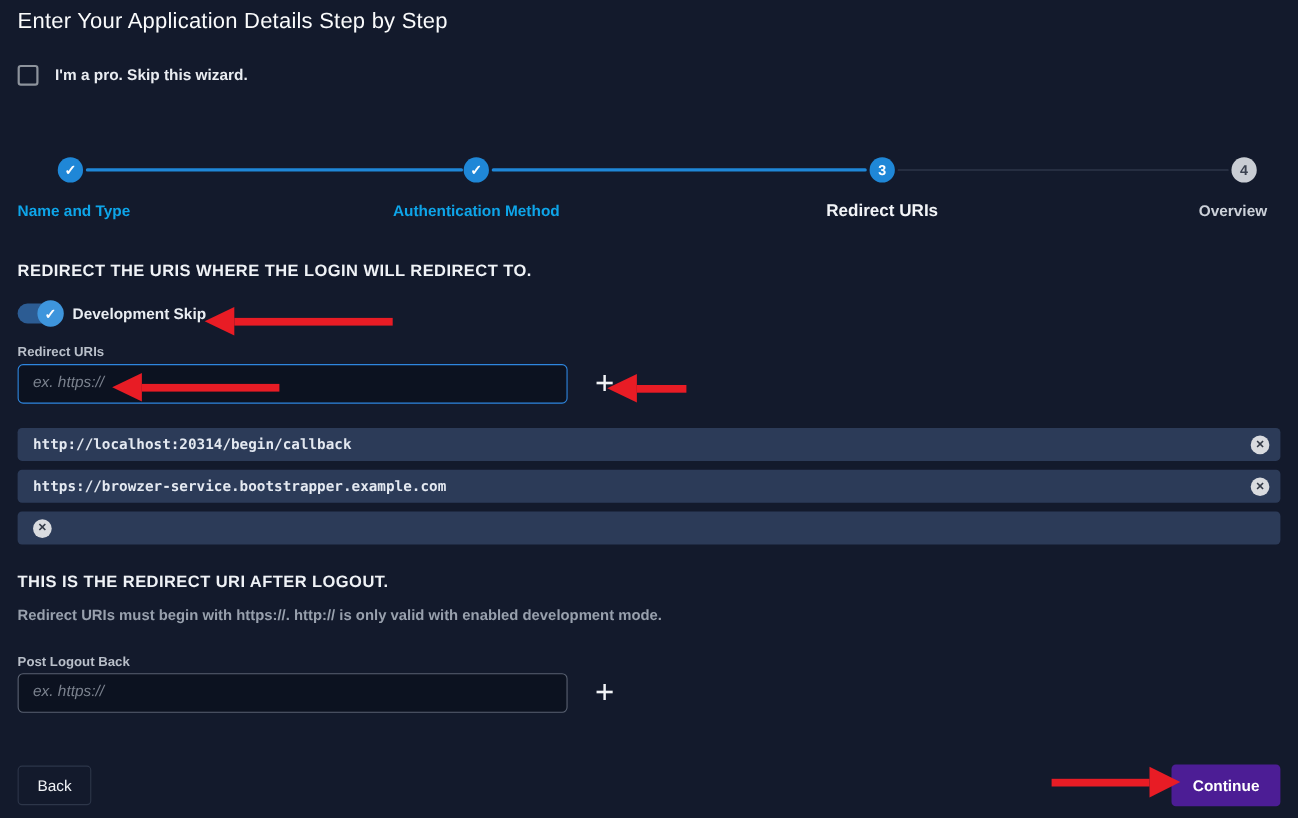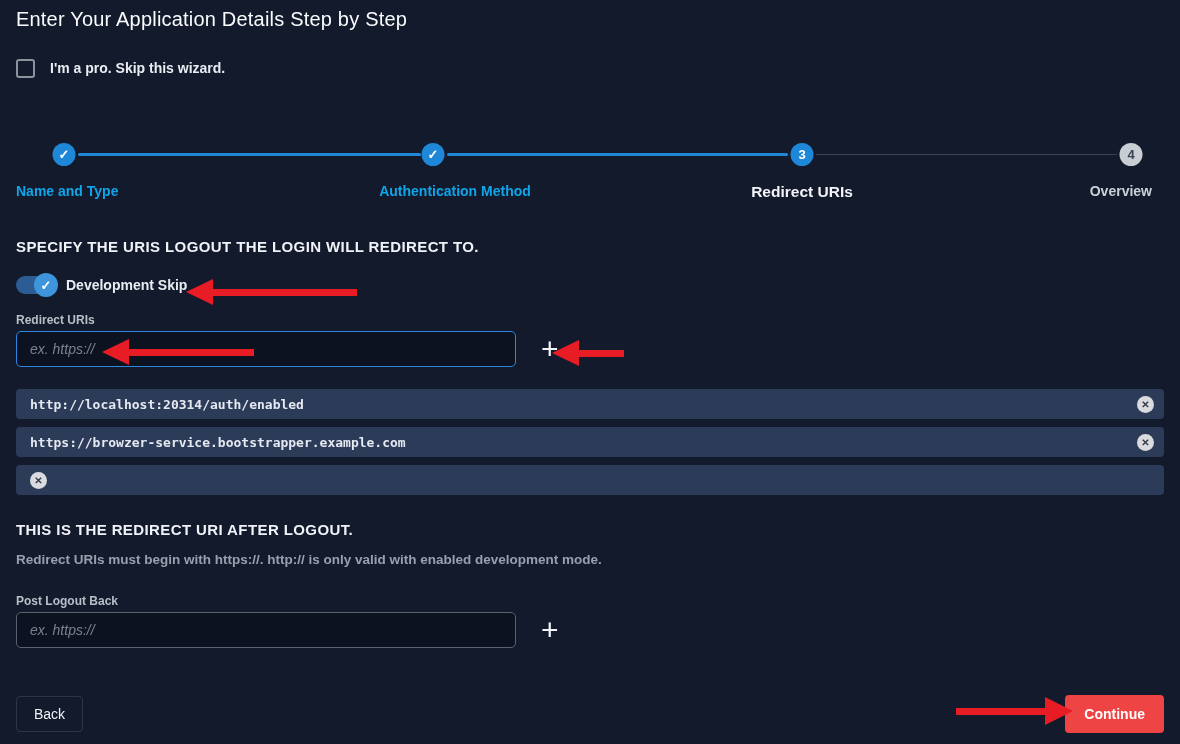--- a/index.html
+++ b/index.html
@@ -81,21 +81,21 @@
   
   .field-label { margin-top: 15px; font-size: 12px; font-weight: 600; color: #b9bfc9; }
   .input-row { margin-top: 4px; display: flex; align-items: center; }
   .uri-input {
     width: 500px; height: 36px;
     background: #0c1220;
     border: 1px solid #5a6272;
     border-radius: 5px;
     padding: 0 13px;
     color: #e6eaf0;
-    font-size: 14px;
+    font-size: 10px;
     outline: none;
     font-family: "Liberation Sans", sans-serif;
   }
   .uri-input.focused { border: 1px solid #2e86df; }
   .uri-input::placeholder { color: #7b828e; font-style: italic; font-size: 14px; }
   .plus-btn {
     margin-left: 23px;
     background: none; border: none;
     color: #f2f4f7; font-size: 30px; font-weight: 300; line-height: 1;
     cursor: pointer; padding: 0 2px;
@@ -134,21 +134,21 @@
     background: transparent;
     border: 1px solid #2d3649;
     border-radius: 4px;
     color: #f0f2f5;
     font-size: 14px;
     padding: 9px 17px;
     cursor: pointer;
     font-family: "Liberation Sans", sans-serif;
   }
   .continue-btn {
-    background: #ef4444;
+    background: #4c1d95;
     border: none;
     border-radius: 4px;
     color: #ffffff;
     font-size: 14px; font-weight: 600;
     padding: 11px 19px;
     cursor: pointer;
     font-family: "Liberation Sans", sans-serif;
   }
 
   
@@ -195,46 +195,46 @@
       <span class="tick">✓</span>
     </div>
     <div class="step-dot current" style="left:786px;">
       <span>3</span>
     </div>
     <div class="step-dot upcoming" style="left:1115px;">
       <span>4</span>
     </div>
 
     <div class="step-label" style="left:0;">Name and Type</div>
-    <div class="step-label center" style="left:417px;margin-left:22px;">Authentication Method</div>
+    <div class="step-label center" style="left:417px;">Authentication Method</div>
     <div class="step-label center active" style="left:786px;">Redirect URIs</div>
     <div class="step-label dim" style="right:12px;">Overview</div>
   </div>
 
-  <div class="section-heading">SPECIFY THE URIS LOGOUT THE LOGIN WILL REDIRECT TO.</div>
+  <div class="section-heading">REDIRECT THE URIS WHERE THE LOGIN WILL REDIRECT TO.</div>
 
   <div class="dev-row">
     <div class="toggle">
       <div class="track"></div>
       <div class="thumb">
         <span>✓</span>
       </div>
     </div>
     <span class="dev-label">Development Skip</span>
   </div>
 
   <div class="field-label">Redirect URIs</div>
   <div class="input-row">
     <input class="uri-input focused" type="text" placeholder="ex. https://" style="">
     <button class="plus-btn">+</button>
   </div>
 
   <div class="chips">
     <div class="chip">
-      <span class="chip-text">http://localhost:20314/auth/enabled</span>
+      <span class="chip-text">http://localhost:20314/begin/callback</span>
       <span class="chip-close">✕</span>
     </div>
     <div class="chip">
       <span class="chip-text">https://browzer-service.bootstrapper.example.com</span>
       <span class="chip-close">✕</span>
     </div>
     <div class="chip">
       <span class="chip-close">✕</span>
     </div>
   </div>

